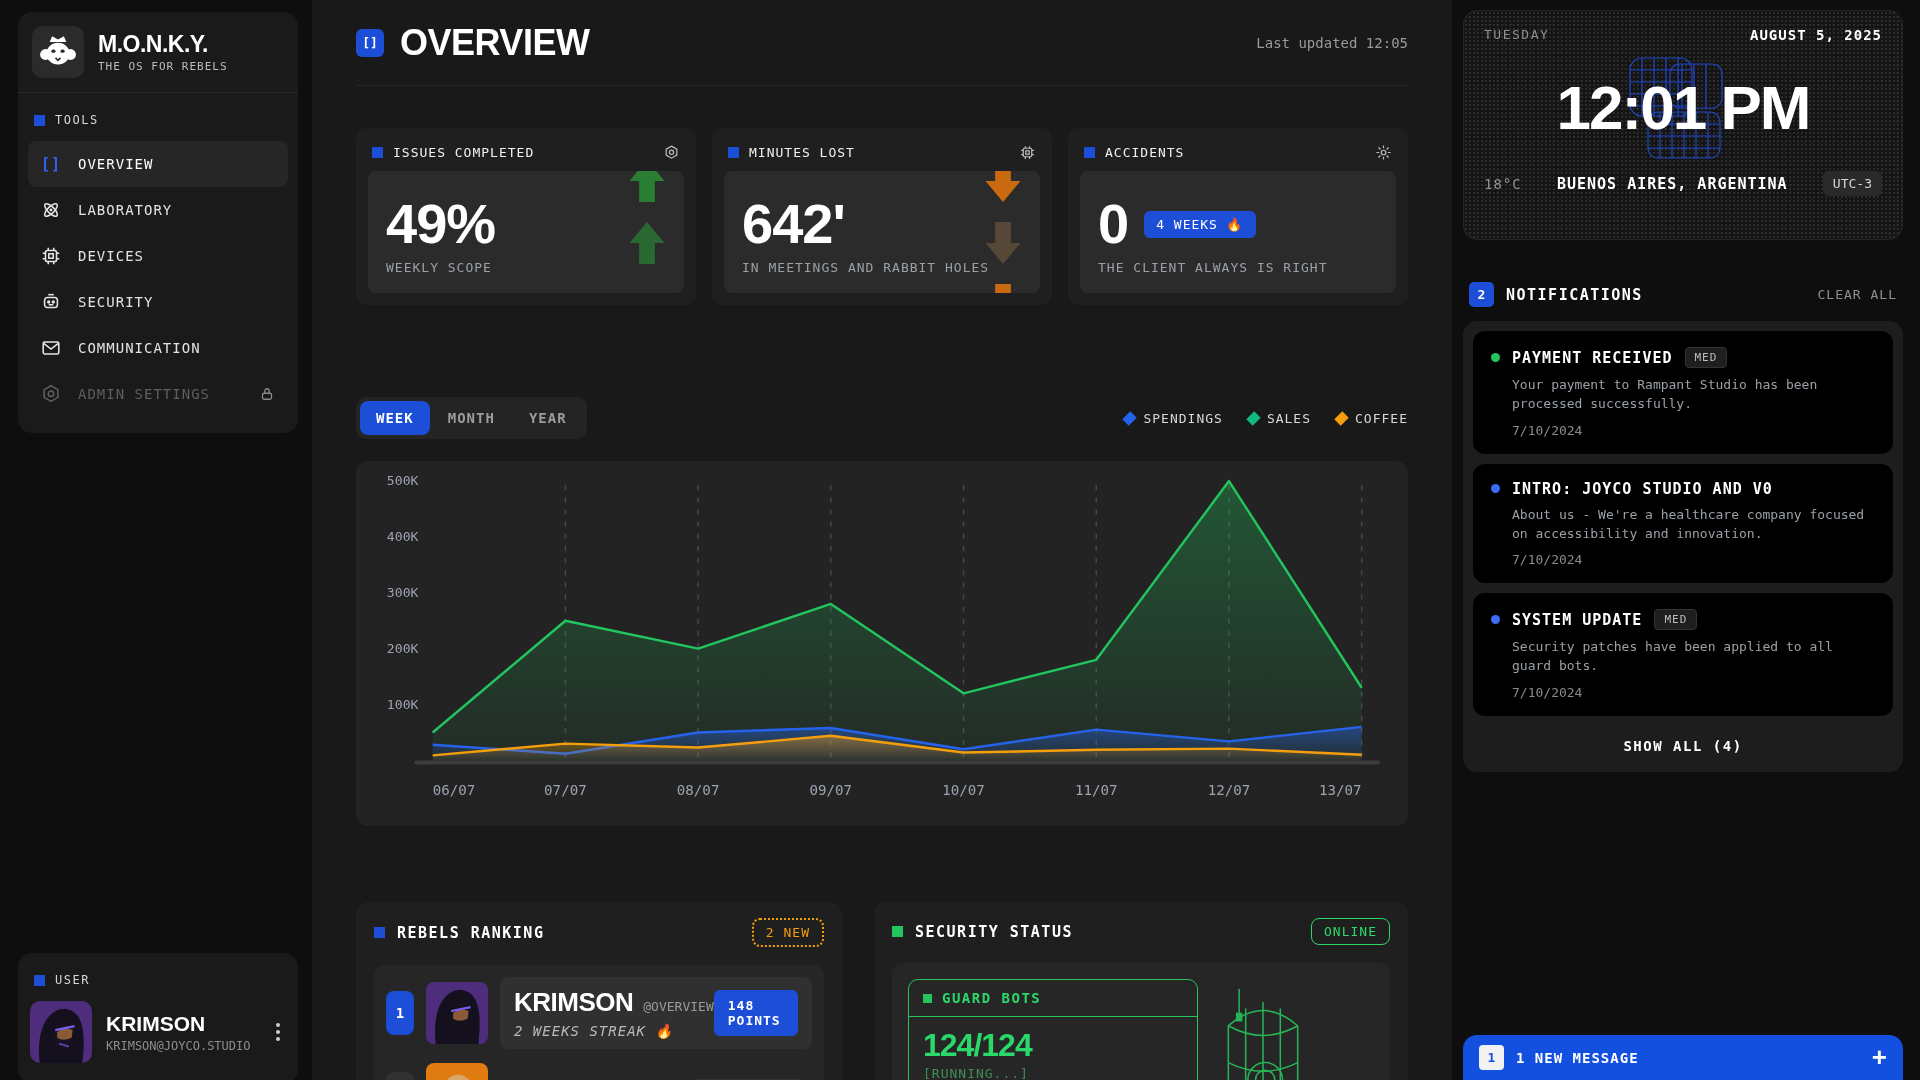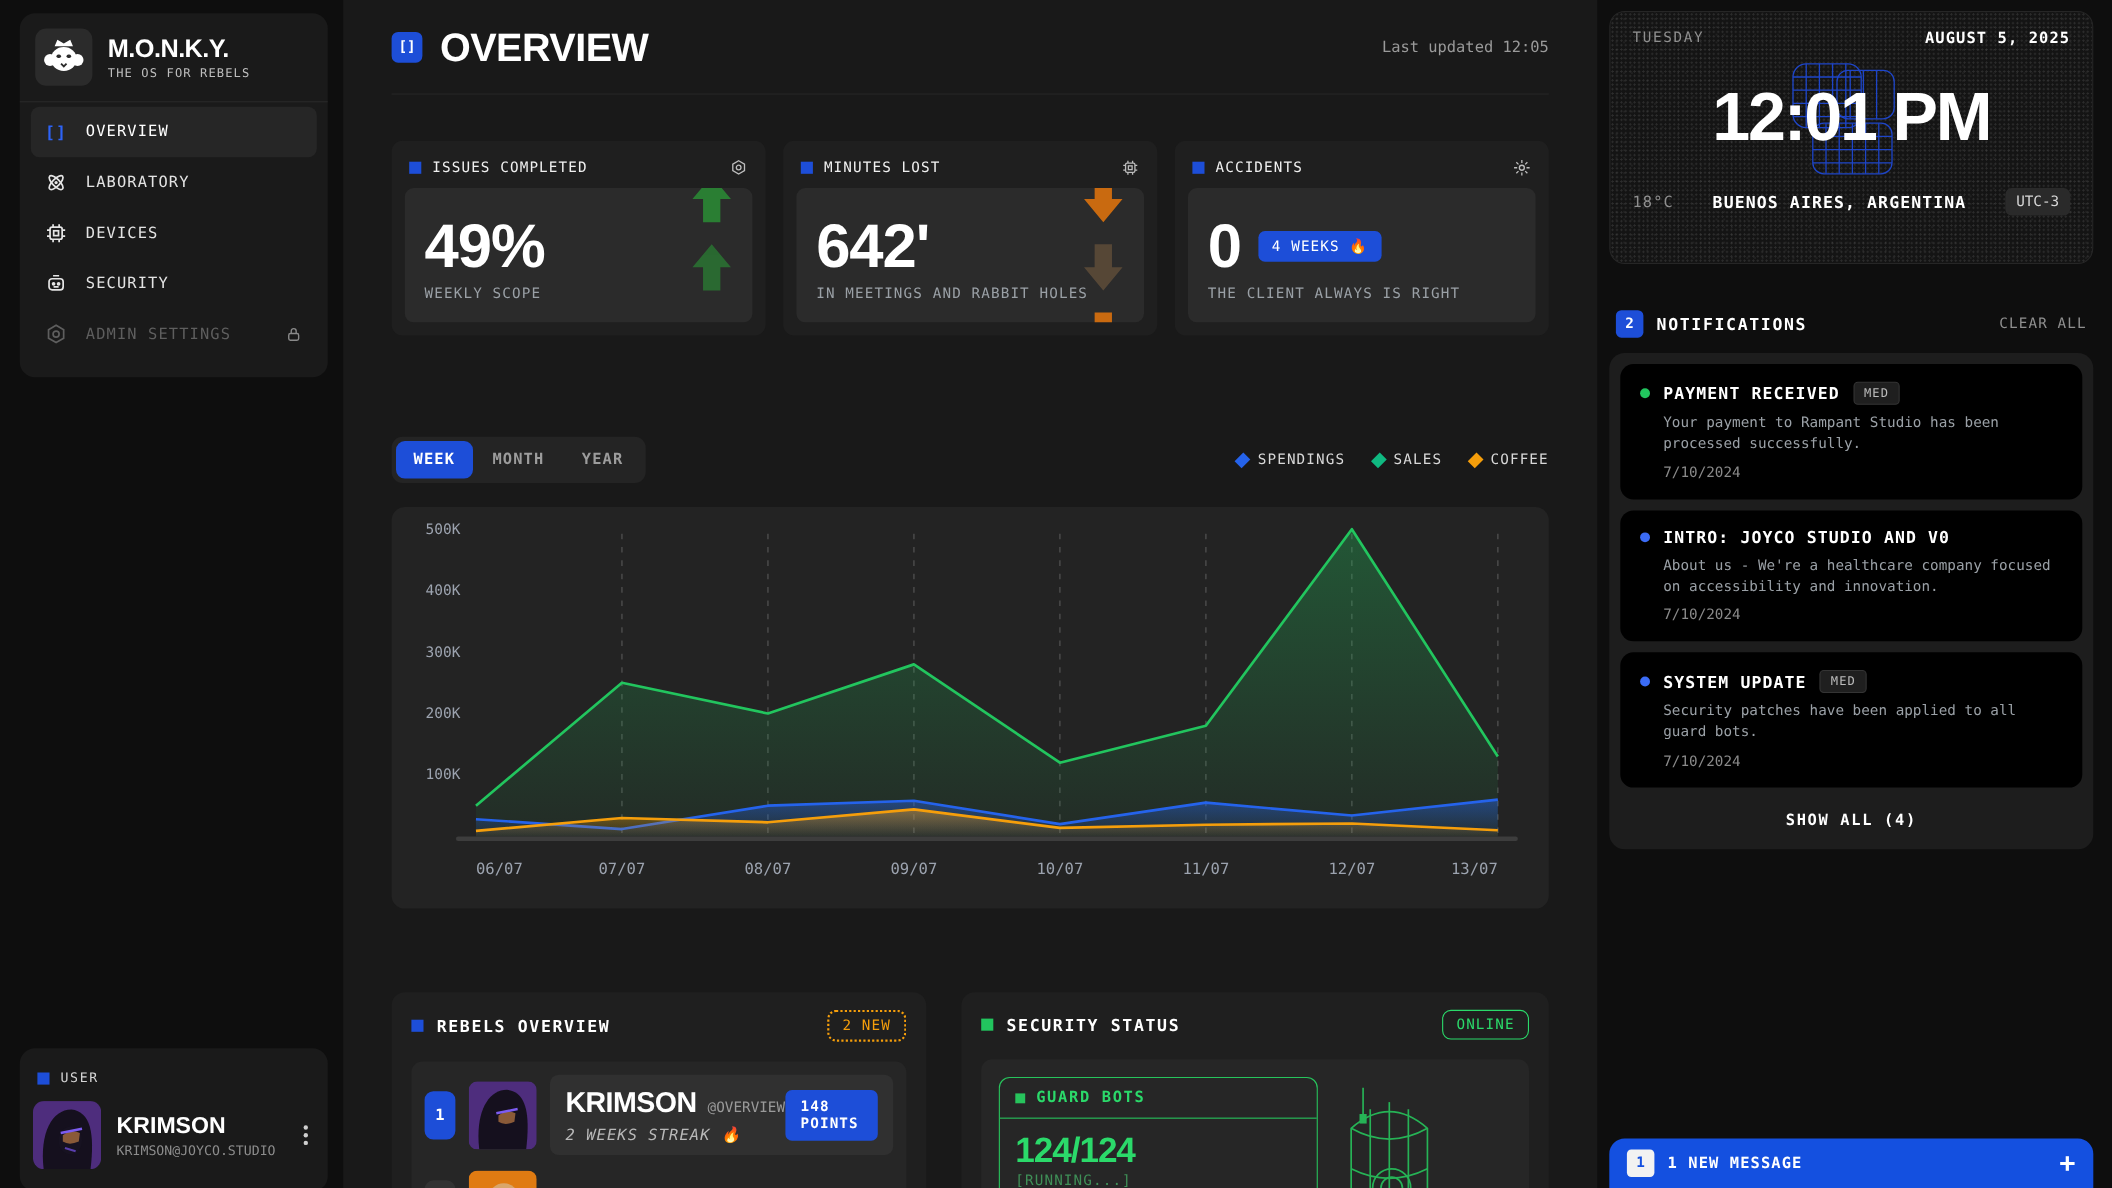--- a/index.html
+++ b/index.html
@@ -144,20 +144,24 @@
           <rect x="16" y="21" width="5" height="4" rx="2" fill="#2b2b2b"></rect>
           <rect x="27" y="21" width="5" height="4" rx="2" fill="#2b2b2b"></rect>
           <path d="M21 31 L24 34 L27 31" stroke="#2b2b2b" stroke-width="2" fill="none"></path>
         </svg>
       </div>
       <div>
         <div class="logo-title disp">M.O.N.K.Y.</div>
         <div class="logo-tag">THE OS FOR REBELS</div>
       </div>
     </div>
+    <div class="section-label">
+      <span class="sq"></span>
+      <span>TOOLS</span>
+    </div>
     <nav class="nav">
       <div class="nav-item active">
         <span class="ico brackets">[]</span>
         <span>OVERVIEW</span>
       </div>
       <div class="nav-item">
         <span class="ico">
           <svg width="22" height="22" viewBox="0 0 24 24" fill="none" stroke="#e5e5e5" stroke-width="1.7">
             <ellipse cx="12" cy="12" rx="9" ry="3.6" transform="rotate(45 12 12)"></ellipse>
             <ellipse cx="12" cy="12" rx="9" ry="3.6" transform="rotate(-45 12 12)"></ellipse>
@@ -180,20 +184,29 @@
         <span class="ico">
           <svg width="22" height="22" viewBox="0 0 24 24" fill="none" stroke="#e5e5e5" stroke-width="1.7">
             <rect x="5" y="7" width="14" height="11" rx="3"></rect>
             <path d="M9 4h6"></path>
               <circle cx="9.5" cy="12" r="1" fill="#e5e5e5"></circle>
               <circle cx="14.5" cy="12" r="1" fill="#e5e5e5"></circle>
             <path d="M9.5 15h5"></path>
           </svg>
         </span>
         <span>SECURITY</span>
+      </div>
+      <div class="nav-item">
+        <span class="ico">
+          <svg width="22" height="22" viewBox="0 0 24 24" fill="none" stroke="#e5e5e5" stroke-width="1.7">
+            <rect x="3.5" y="5.5" width="17" height="13" rx="1.5"></rect>
+              <path d="M4 7l8 6.2L20 7"></path>
+          </svg>
+        </span>
+        <span>COMMUNICATION</span>
       </div>
       <div class="nav-item locked">
         <span class="ico">
           <svg width="22" height="22" viewBox="0 0 24 24" fill="none" stroke="#5e5e5e" stroke-width="1.7">
             <path d="M12 3l7.5 4.3v8.4L12 20l-7.5-4.3V7.3z"></path>
               <circle cx="12" cy="11.7" r="3"></circle>
           </svg>
         </span>
         <span>ADMIN SETTINGS</span>
         <span class="lock">
@@ -385,21 +398,21 @@
         <text x="844.8571428571429" y="316" fill="#9ca3af" font-size="14" text-anchor="middle" font-family="DejaVu Sans Mono, monospace">12/07</text>
         <text x="976" y="316" fill="#9ca3af" font-size="14" text-anchor="end" font-family="DejaVu Sans Mono, monospace">13/07</text>
       </svg>
   </div>
 
   <div class="bottom-row">
 
     <div class="panel">
       <div class="panel-head">
         <span class="sq"></span>
-        <span class="panel-title">REBELS OVERVIEW</span>
+        <span class="panel-title">REBELS RANKING</span>
         <span class="badge-out badge-new">2 NEW</span>
       </div>
       <div class="list-panel">
         <div class="rank-row">
           <div class="rank-badge rank-1">1</div>
           <div class="rk-avatar">
             <svg width="62" height="62" viewBox="0 0 64 64">
               <rect width="64" height="64" fill="#4e2d7d"></rect>
               <path d="M10 64 C6 30 18 8 36 8 C54 10 58 30 54 64 Z" fill="#15101e"></path>
               <path d="M28 32 Q36 26 44 30 L43 38 Q34 42 28 38 Z" fill="#8a5a38"></path>

